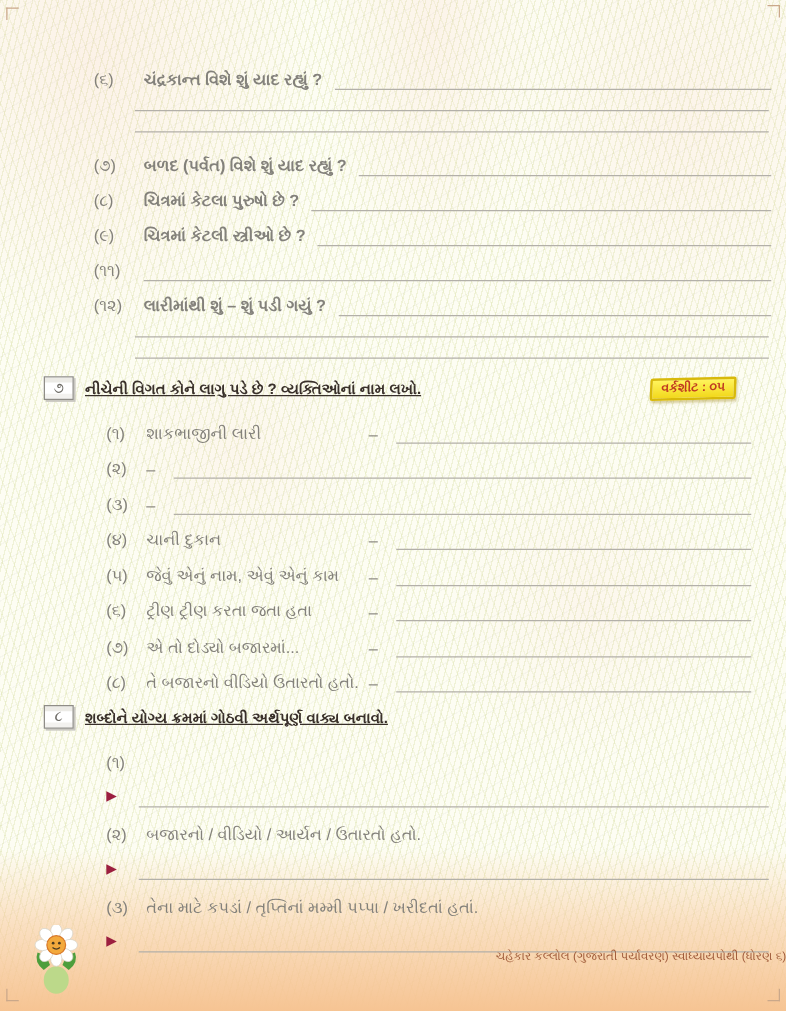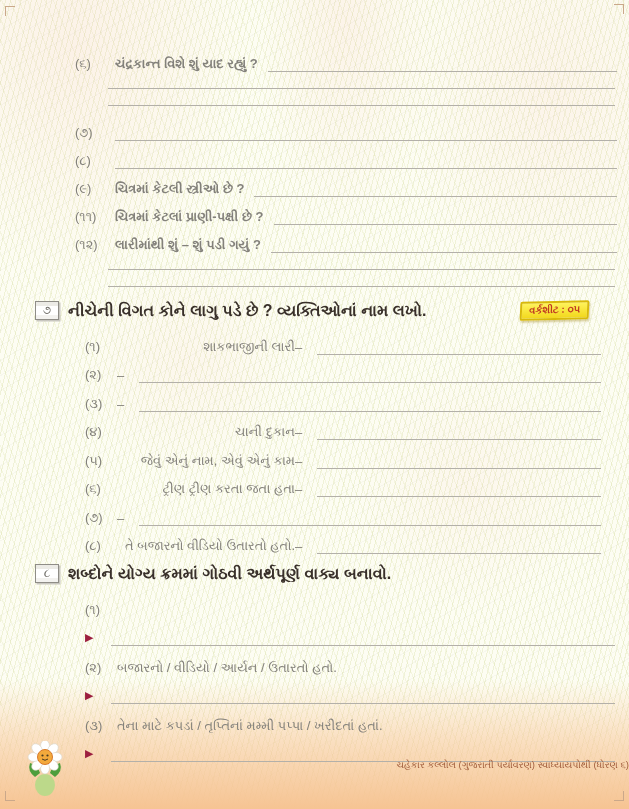--- a/index.html
+++ b/index.html
@@ -82,42 +82,43 @@
     color: #6f6d67;
     font-size: 12px;
     text-align: center;
     line-height: 17px;
     margin-right: 9px;
     flex: 0 0 auto;
   }
   .sec-title {
     font-weight: bold;
     color: #39302a;
-    font-size: 16px;
+    font-size: 12px;
     white-space: nowrap;
+    text-decoration: underline;
   }
   .badge {
     margin-left: auto;
     margin-right: 28px;
     background: linear-gradient(to bottom, #fff35c, #f2d81c);
     border: 2px solid #d8b90a;
     border-radius: 2px;
     color: #c03a22;
     font-size: 10px;
     font-weight: bold;
     padding: 1px 7px 2px 7px;
     transform: rotate(-1.5deg) skewX(-4deg);
     box-shadow: 1px 2px 2px rgba(150,120,0,0.35);
     white-space: nowrap;
   }
 
   
   .m-row { display: flex; align-items: flex-end; height: 28.5px; margin-left: 10px; }
   .m-num { min-width: 32px; white-space: nowrap; }
-  .m-text { width: 178px; white-space: nowrap; overflow: visible; text-align: right; }
+  .m-text { width: 178px; white-space: nowrap; overflow: visible; }
   .m-dash { width: 22px; text-align: left; }
   .m-line { flex: 1; border-bottom: 1px solid #b3b0a9; height: 18px; margin-right: 16px; }
 
   
   .r-block { margin-left: 10px; }
   .r-row { display: flex; align-items: flex-end; height: 29px; }
   .r-num { min-width: 32px; white-space: nowrap; }
   .r-text { white-space: nowrap; }
   .r-ansrow { display: flex; align-items: flex-end; height: 28px; margin-bottom: 1px; }
   .r-arrow { min-width: 26px; color: #9c1f3f; font-size: 11px; line-height: 18px; }
@@ -171,38 +172,39 @@
       <span class="q-text">ચંદ્રકાન્ત વિશે શું યાદ રહ્યું ?</span>
       <span class="ans-line"></span>
     </div>
     <div class="extra-wrap">
       <div class="extra-line"></div>
       <div class="extra-line"></div>
     </div>
 
     <div class="q-row">
       <span class="q-num">(૭)</span>
+      <span class="q-text">બળદ (પર્વત) વિશે શું યાદ રહ્યું ?</span>
       <span class="ans-line"></span>
     </div>
 
     <div class="q-row">
       <span class="q-num">(૮)</span>
+      <span class="q-text">ચિત્રમાં કેટલા પુરુષો છે ?</span>
       <span class="ans-line"></span>
     </div>
 
     <div class="q-row">
       <span class="q-num">(૯)</span>
       <span class="q-text">ચિત્રમાં કેટલી સ્ત્રીઓ છે ?</span>
       <span class="ans-line"></span>
     </div>
 
 
     <div class="q-row">
       <span class="q-num">(૧૧)</span>
-      <span class="q-text">ચિત્રમાં કેટલાં પ્રાણી-પક્ષી છે ?</span>
       <span class="ans-line"></span>
     </div>
 
     <div class="q-row">
       <span class="q-num">(૧૨)</span>
       <span class="q-text">લારીમાંથી શું – શું પડી ગયું ?</span>
       <span class="ans-line"></span>
     </div>
     <div class="extra-wrap">
       <div class="extra-line"></div>
@@ -244,20 +246,21 @@
       <span class="m-line"></span>
     </div>
     <div class="m-row">
       <span class="m-num">(૬)</span>
       <span class="m-text">ટ્રીણ ટ્રીણ કરતા જતા હતા</span>
       <span class="m-dash">–</span>
       <span class="m-line"></span>
     </div>
     <div class="m-row">
       <span class="m-num">(૭)</span>
+      <span class="m-text">એ તો દોડ્યો બજારમાં...</span>
       <span class="m-dash">–</span>
       <span class="m-line"></span>
     </div>
     <div class="m-row">
       <span class="m-num">(૮)</span>
       <span class="m-text">તે બજારનો વીડિયો ઉતારતો હતો.</span>
       <span class="m-dash">–</span>
       <span class="m-line"></span>
     </div>
 

